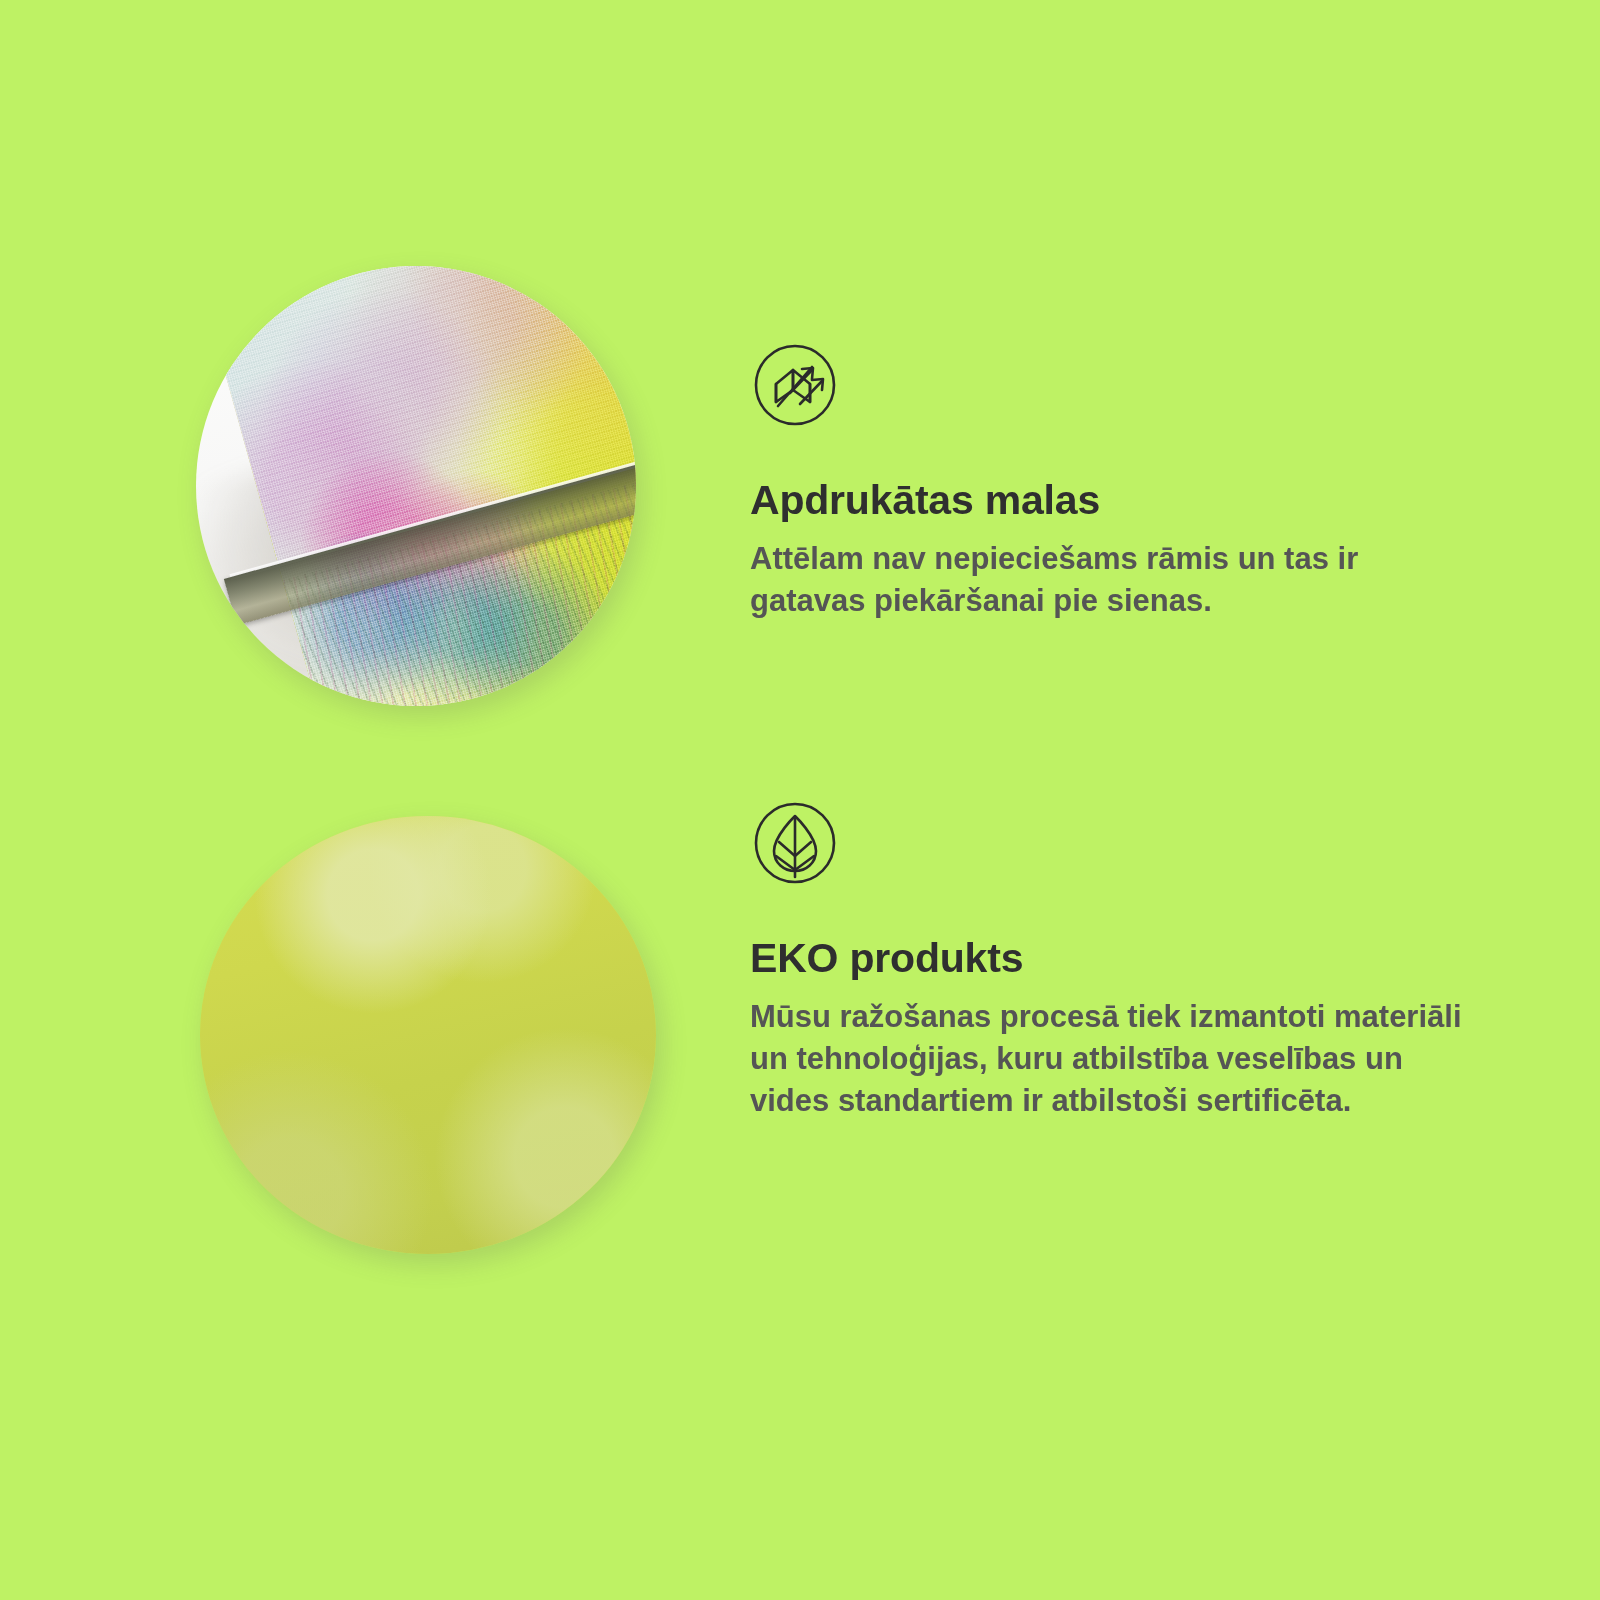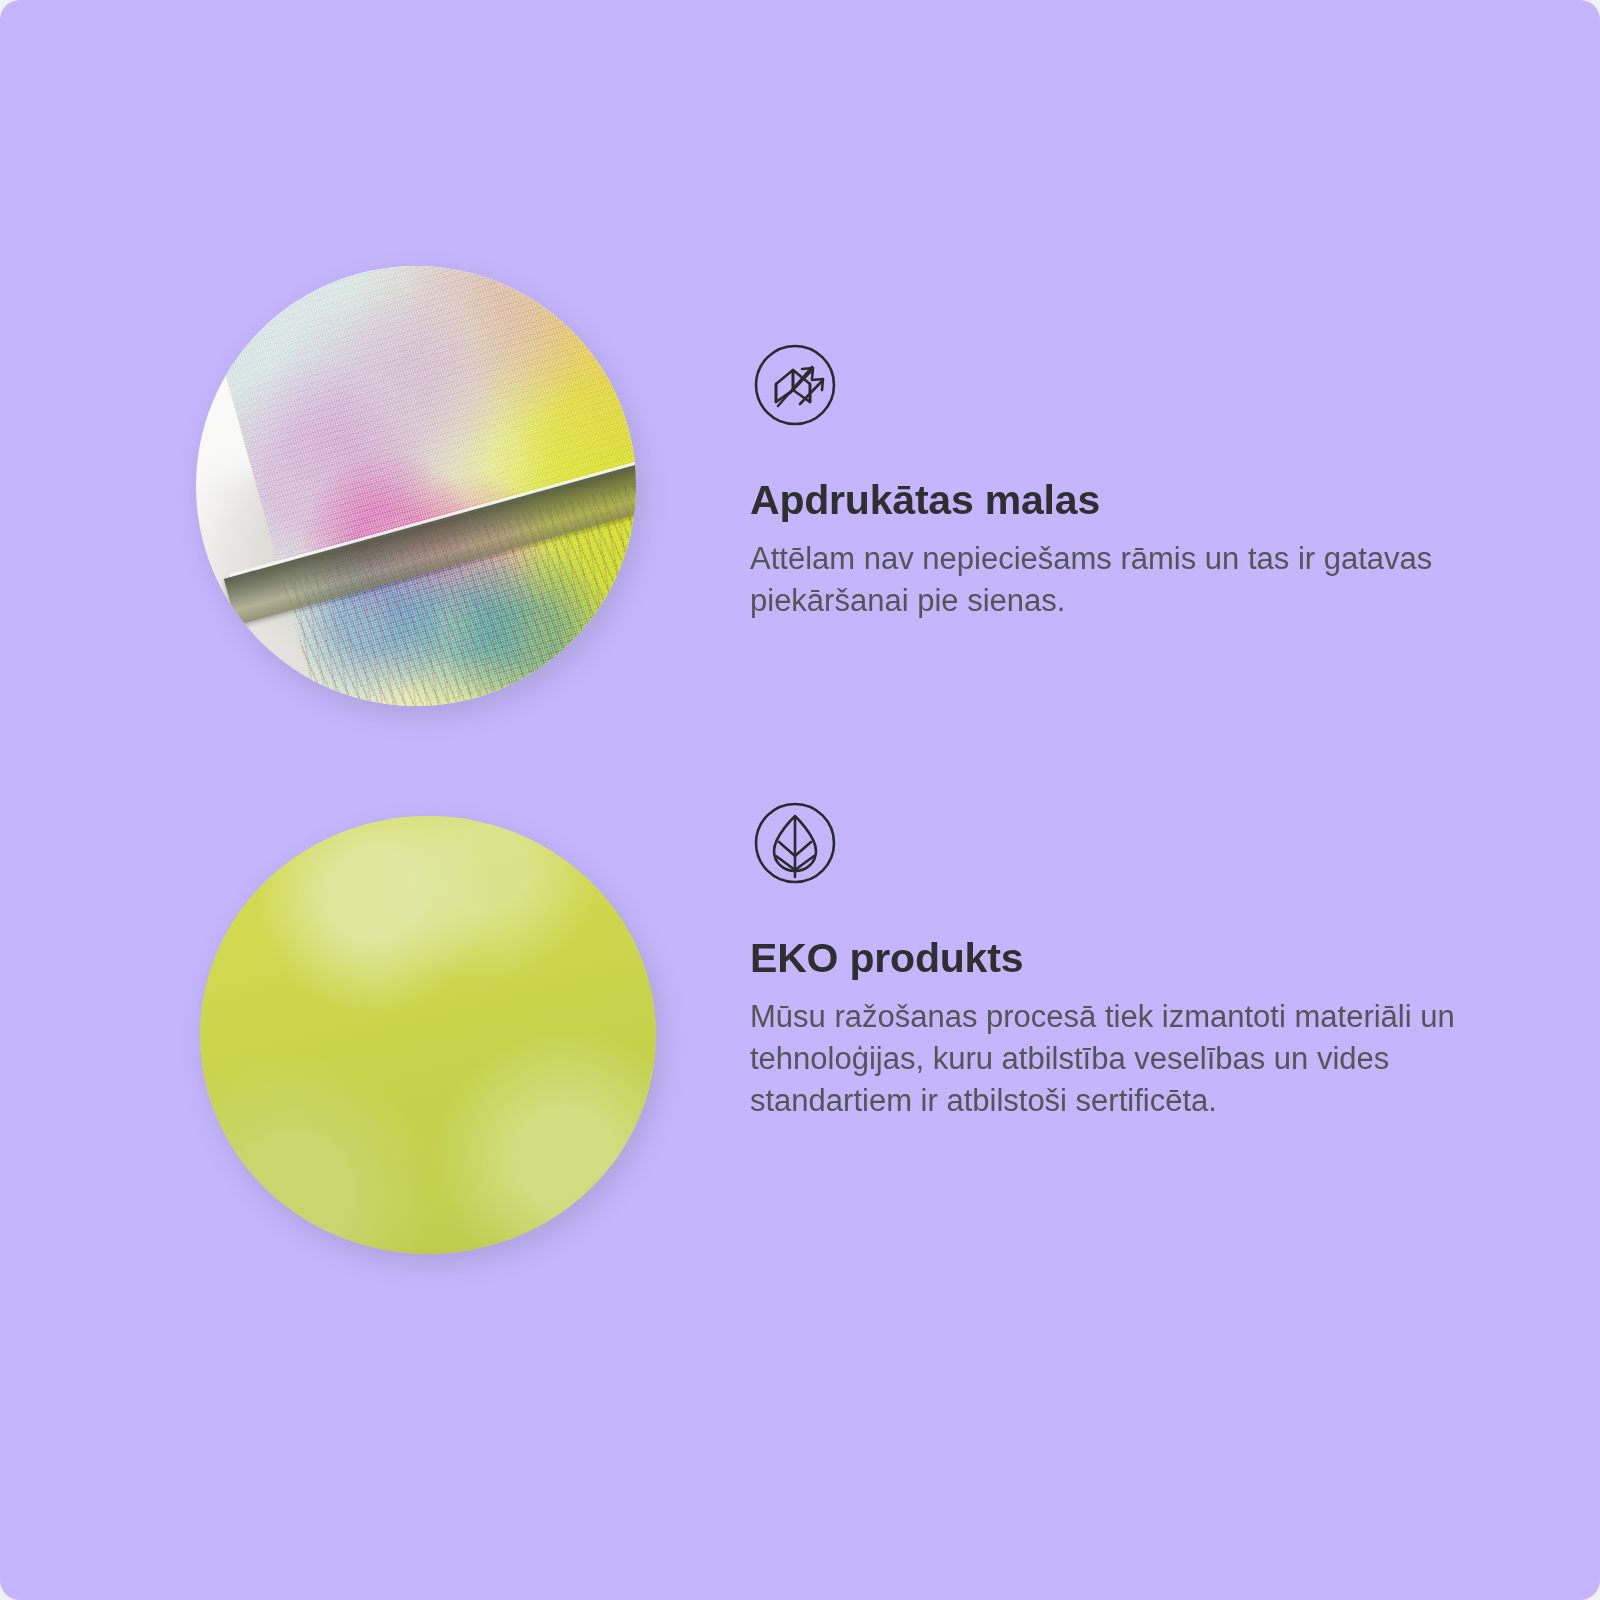--- a/index.html
+++ b/index.html
@@ -11,22 +11,21 @@
     height: 1600px;
     background: #f1f1f1;
     font-family: "Liberation Sans", sans-serif;
     overflow: hidden;
     position: relative;
   }
 
   .page {
     position: absolute;
     inset: 0;
-    background: #c4b5fd;
-    border-radius: 20px;
+    background: #bef264;
   }
 
   
   .feature {
     position: absolute;
     left: 0;
     width: 1600px;
   }
   #feature-0 { top: 250px; height: 470px; }
   #feature-1 { top: 798px; height: 470px; }
@@ -233,21 +232,21 @@
     margin: 48px 0 0 0;
     font-size: 41px;
     font-weight: bold;
     color: #2f2f2f;
     letter-spacing: -0.2px;
     line-height: 1.12;
   }
   .feature-desc {
     margin: 14px 0 0 0;
     font-size: 31px;
-    font-weight: normal;
+    font-weight: bold;
     color: #555555;
     line-height: 1.36;
     max-width: 720px;
   }
 </style>
 </head>
 <body>
 
 <div class="page">
 

